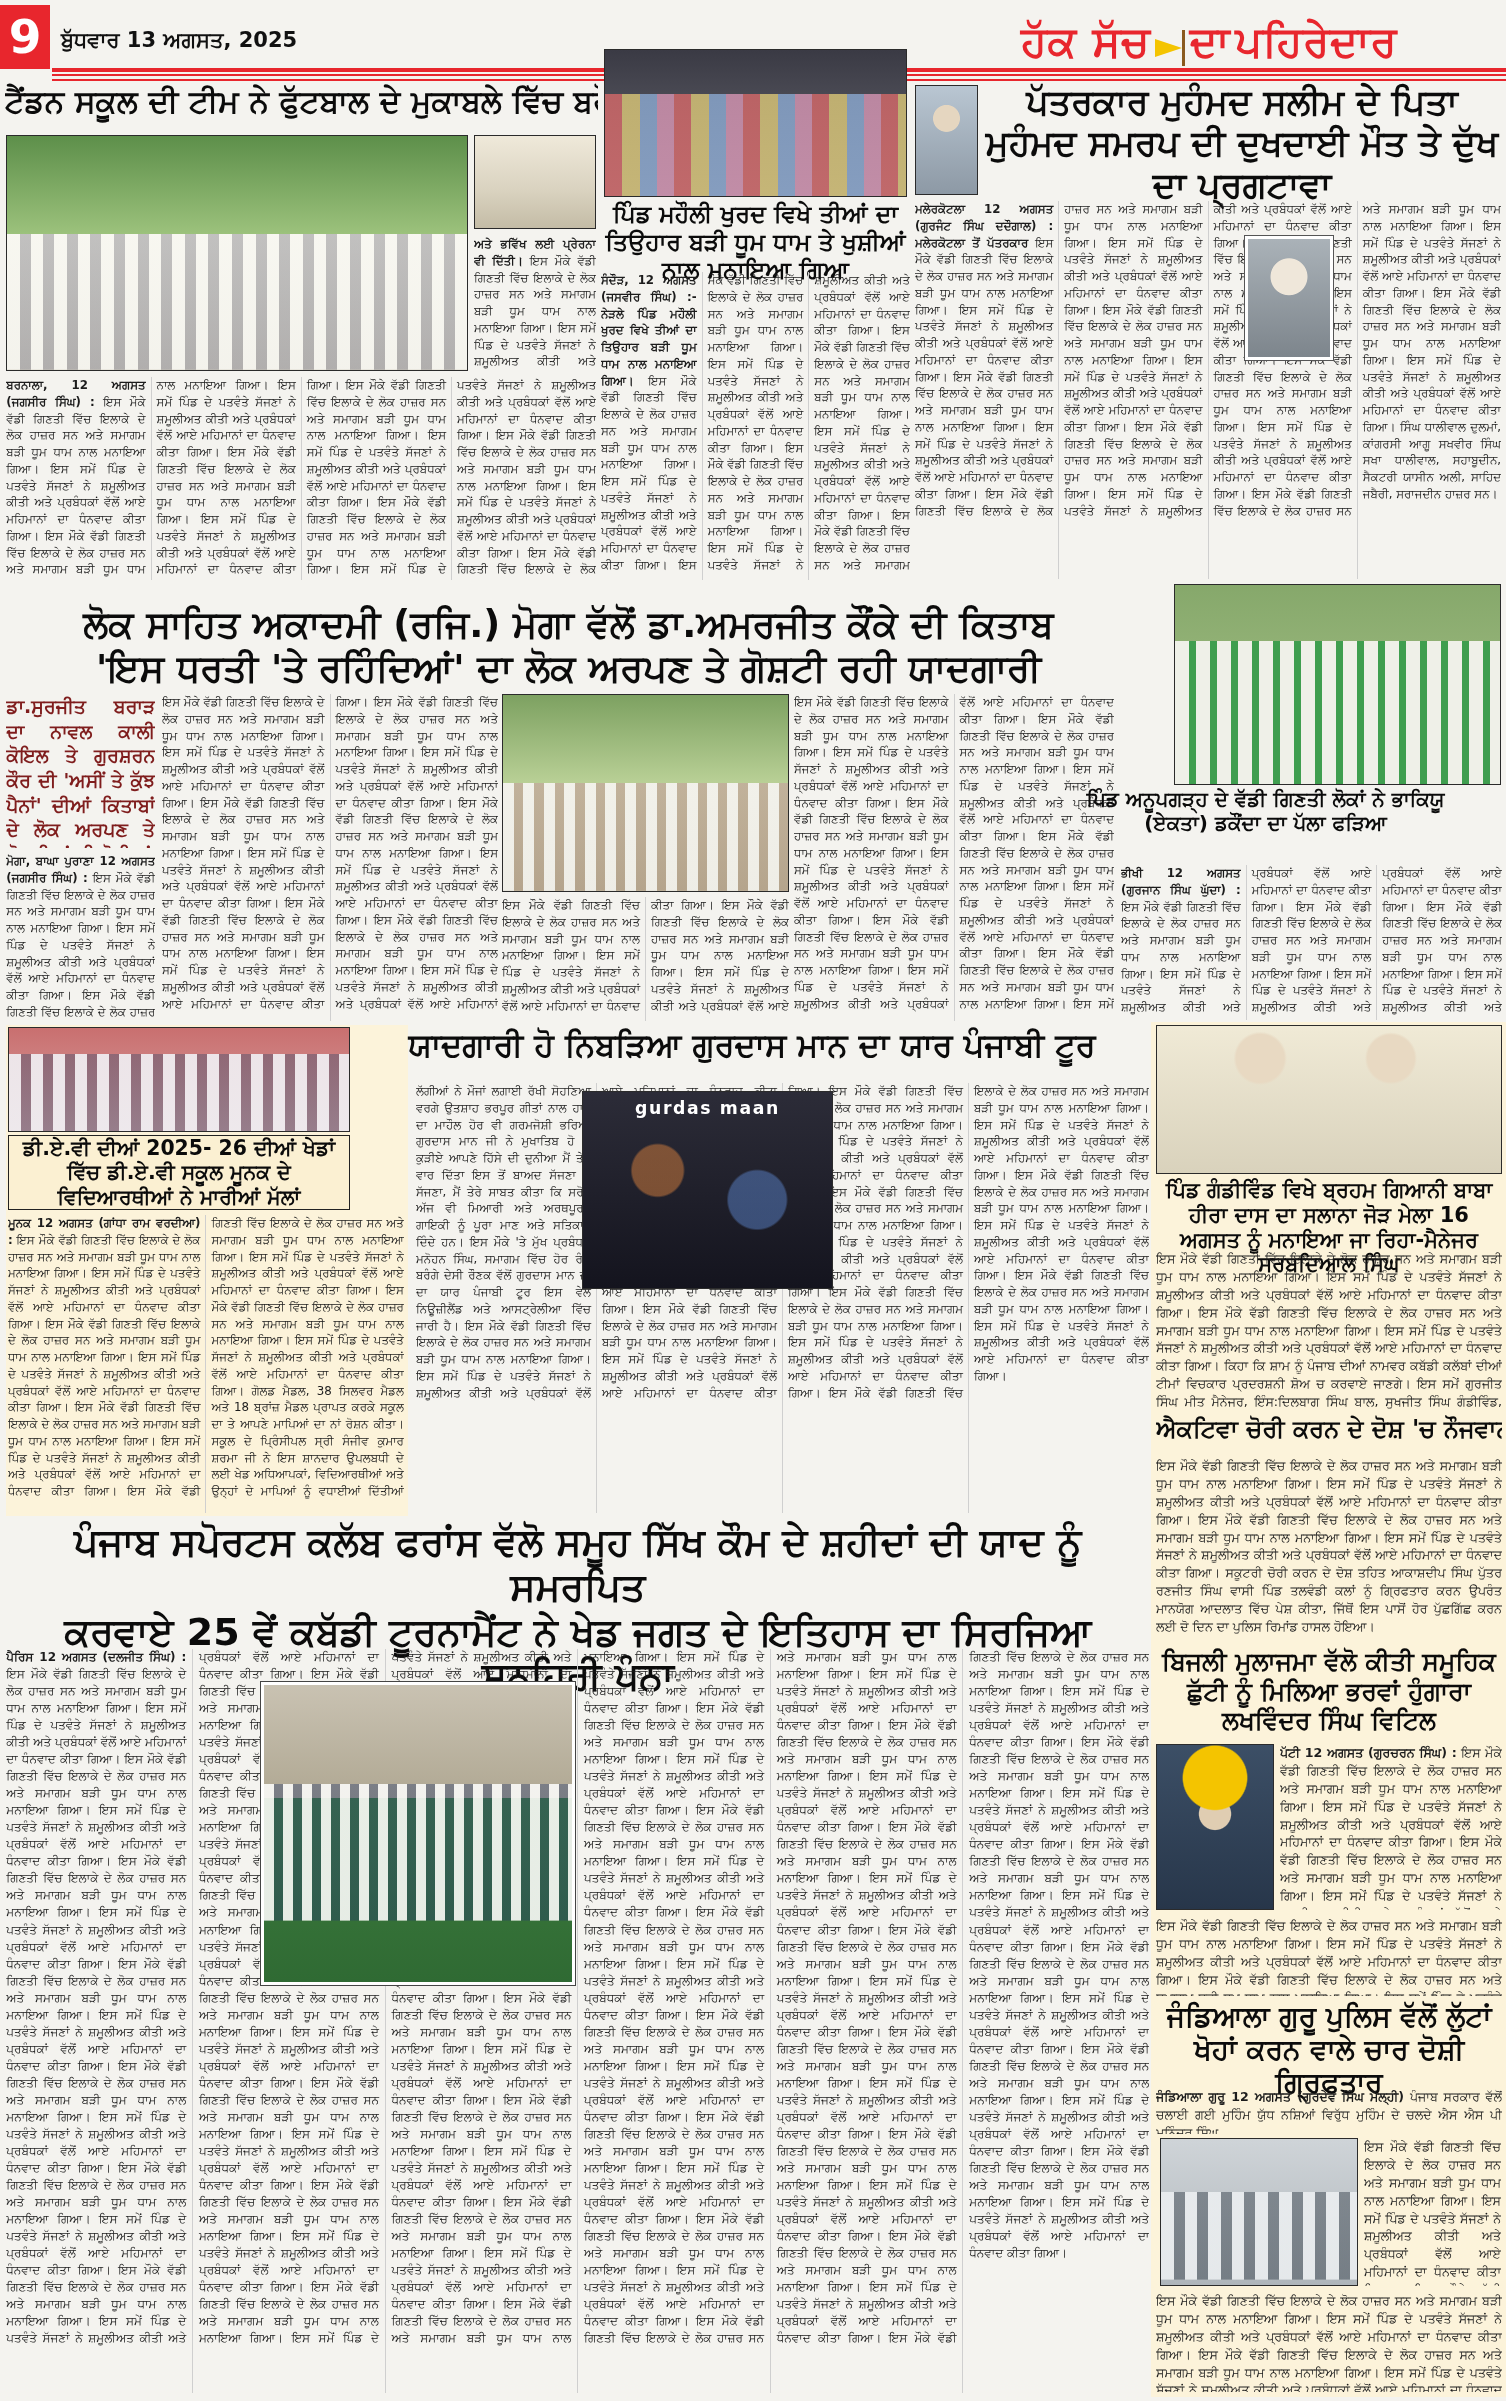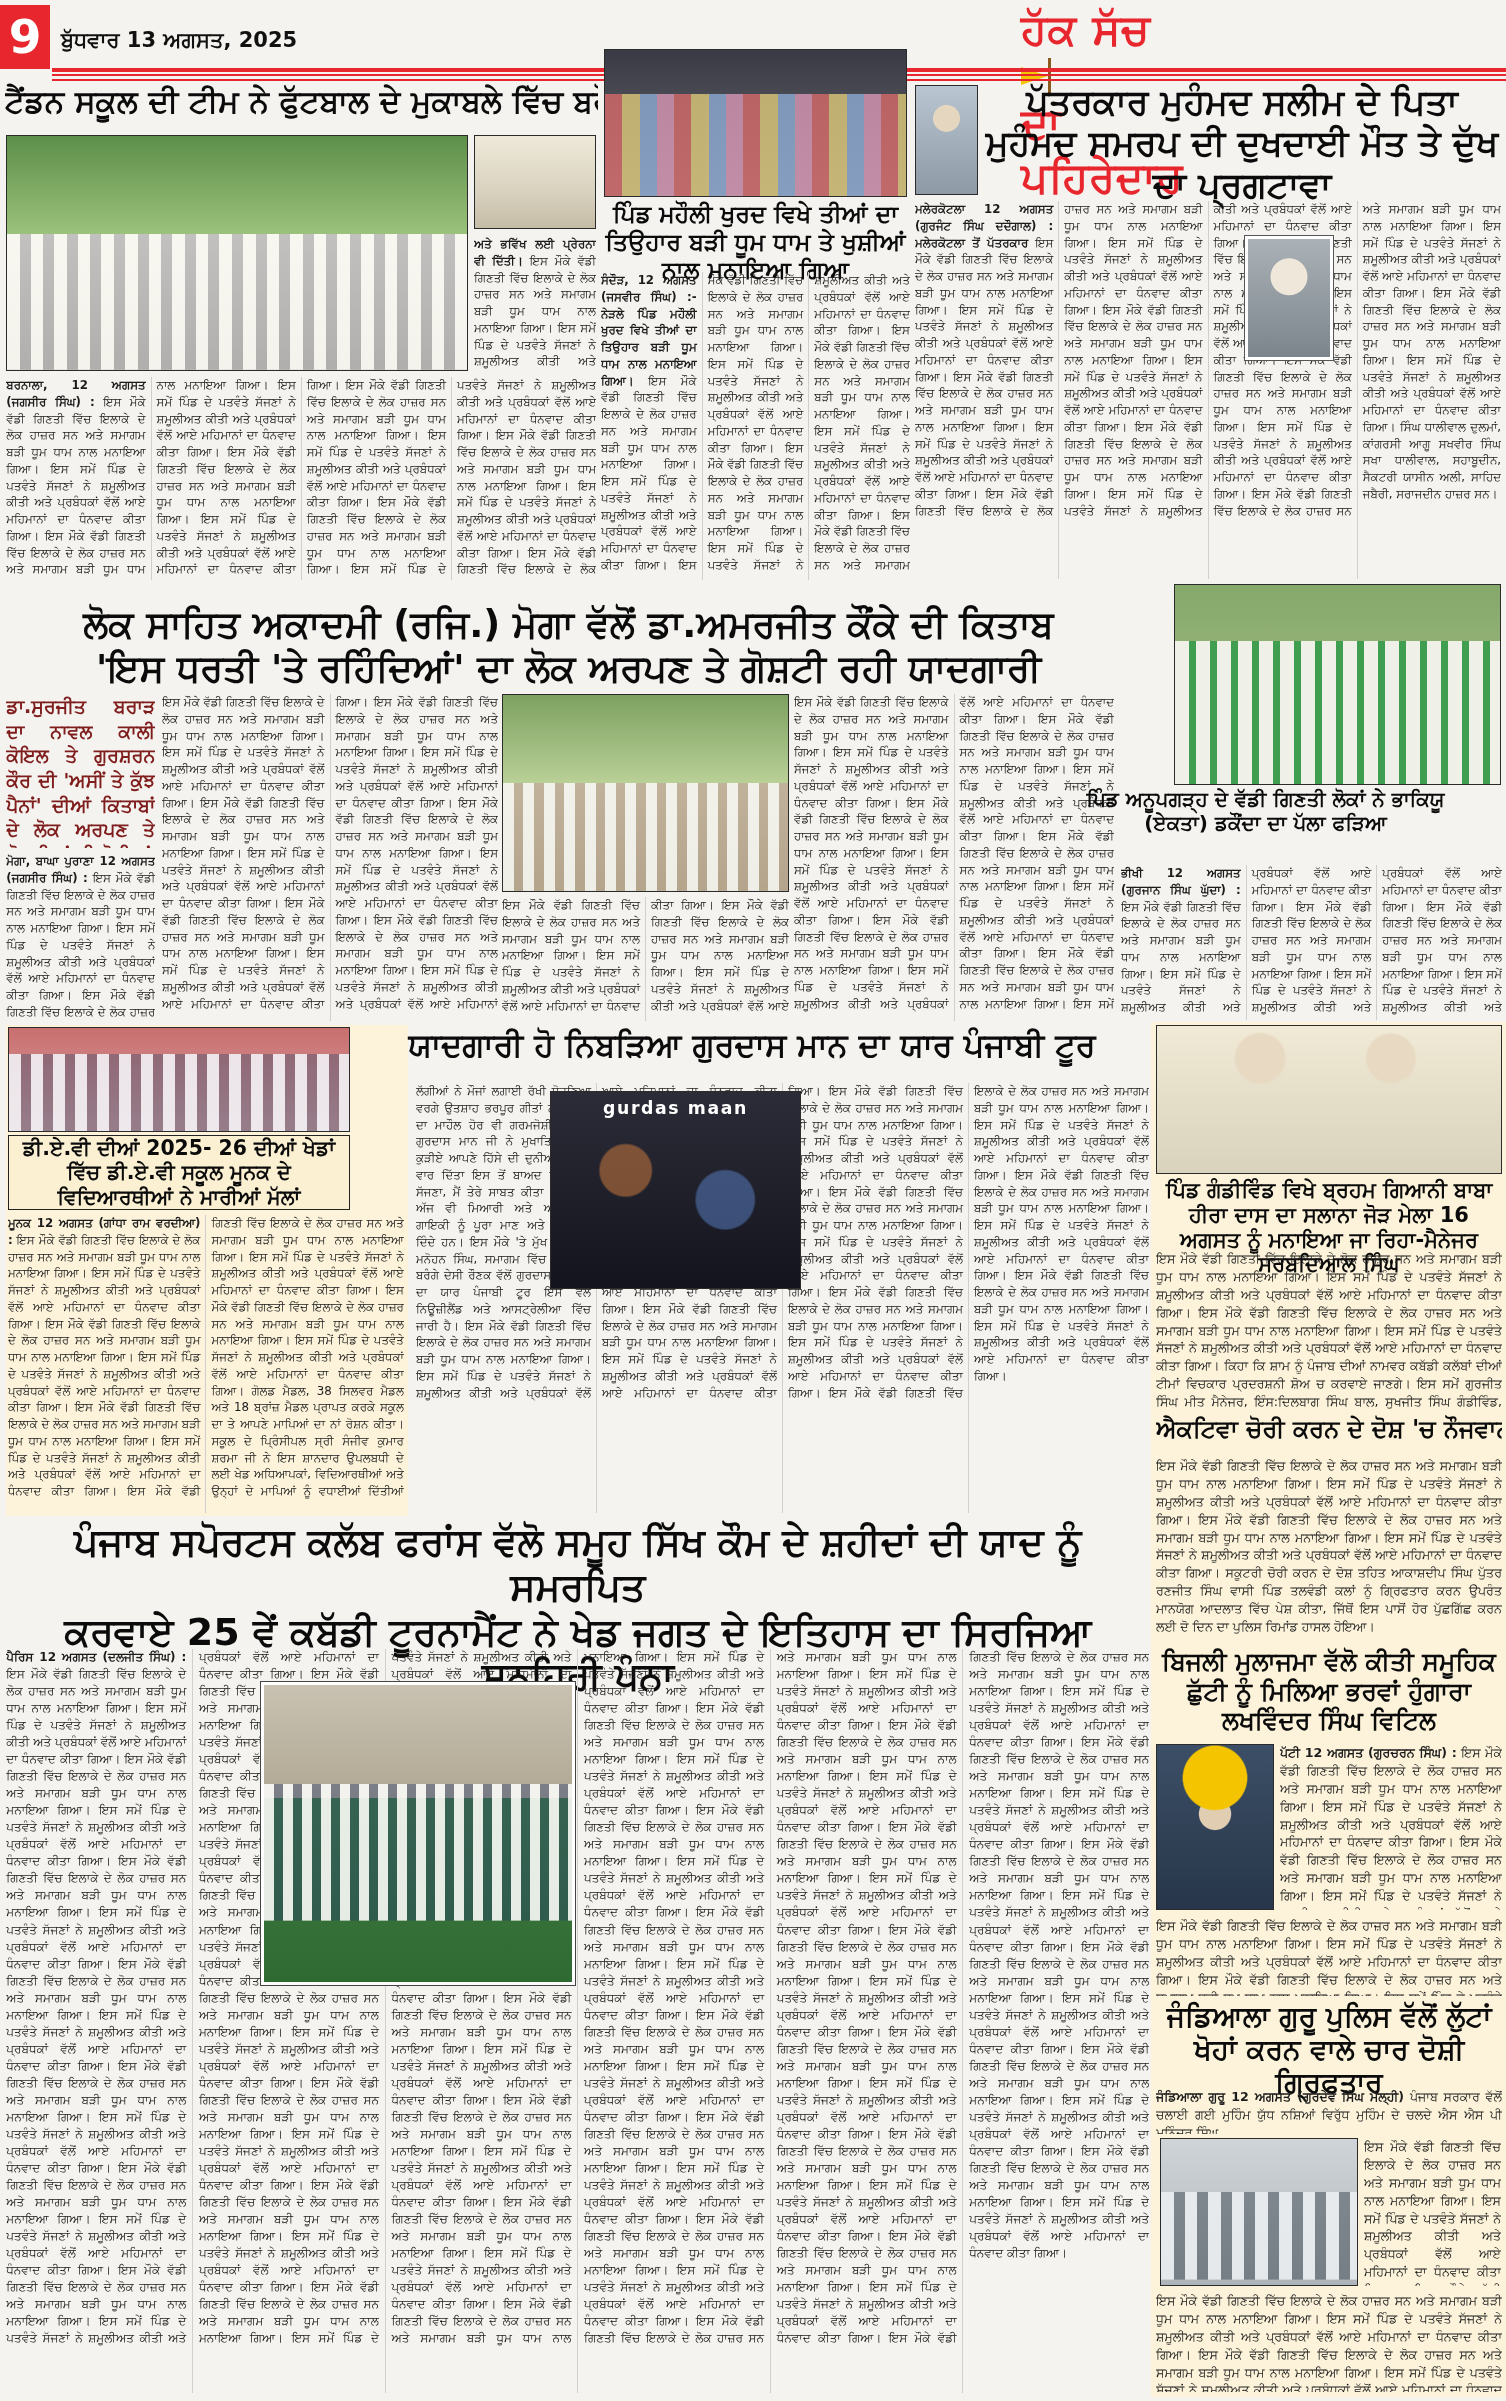--- a/index.html
+++ b/index.html
@@ -42,21 +42,21 @@
      repeating-linear-gradient(90deg,rgba(245,245,240,.85) 0 11px,rgba(150,120,90,.4) 11px 20.4px) 0 100%/100% 55% no-repeat,
      linear-gradient(#7da161,#b9d096 45%,#ded8c6 45%,#c9c2ae);}
   .ph-scarf{background:
      repeating-linear-gradient(90deg,#eff0e8 0 14px,#3f9e4f 14px 21px) 0 100%/100% 72% no-repeat,
      linear-gradient(#86a86b,#a9c48a);}
   .ph-dav{background:
      repeating-linear-gradient(90deg,rgba(240,240,244,.9) 0 11.8px,rgba(70,80,110,.45) 11.8px 22px) 0 100%/100% 75% no-repeat,
      linear-gradient(#c96f6f,#d9a3a3);}
   .ph-gurdas{background:radial-gradient(circle at 30% 40%,rgba(200,120,60,.55) 0 12%,rgba(0,0,0,0) 13%),
      radial-gradient(circle at 70% 55%,rgba(90,130,200,.5) 0 14%,rgba(0,0,0,0) 15%),
-     linear-gradient(#2c2c38,#14141e);}
+     linear-gradient(#2c2c38,#14141e);margin-left:32px;}
   .ph-gurdas .lbl{color:#fff;font-size:17.3px;font-weight:bold;text-align:center;margin-top:6.3px;letter-spacing:1.6px;}
   .ph-twomen{background:
      radial-gradient(circle at 30% 22%,#e8d9c2 0 9%,rgba(0,0,0,0) 10%),
      radial-gradient(circle at 68% 22%,#e8d9c2 0 9%,rgba(0,0,0,0) 10%),
      linear-gradient(#f0ead6,#d9d2bc);}
   .ph-kabaddi{background:
      repeating-linear-gradient(90deg,rgba(250,250,248,.9) 0 10.2px,rgba(40,60,110,.4) 10.2px 19px) 0 62%/100% 46% no-repeat,
      linear-gradient(#c9c2b2,#b0a893 38%,#3f7d3f 38%,#2f6a33);}
   .ph-police{background:
      repeating-linear-gradient(90deg,rgba(235,238,240,.9) 0 12.6px,rgba(60,70,80,.5) 12.6px 23.6px) 0 90%/100% 60% no-repeat,
@@ -68,21 +68,21 @@
   .boxhead{border:1.6px solid #222;background:#fbf0d2;display:flex;align-items:center;justify-content:center;padding:3.1px 6.3px;box-sizing:border-box;}
 </style>
 </head>
 <body>
 
 <div class="page">
 
   <div class="abs pagenum" style="left:0;top:4.7px;width:50px;height:64px;">9</div>
   <div class="abs dateline" style="left:61px;top:28px;">ਬੁੱਧਵਾਰ 13 ਅਗਸਤ, 2025</div>
 
-  <div class="abs" style="left:1021px;top:4.7px;width:440px;height:61px;display:flex;align-items:flex-start;gap:4.7px;flex-direction:column;">
+  <div class="abs" style="left:1021px;top:4.7px;width:440px;height:61px;display:flex;align-items:flex-end;gap:4.7px;">
     <span class="masthead">ਹੱਕ ਸੱਚ</span>
     <span style="display:inline-flex;align-items:center;">
       <span class="flag"></span>
         <span class="flagpole"></span>
     </span>
     <span class="masthead da">ਦਾ</span>
     <span class="masthead">ਪਹਿਰੇਦਾਰ</span>
   </div>
 
   <div class="abs redrule" style="left:52px;top:68px;width:1455px;height:3.9px;"></div>

